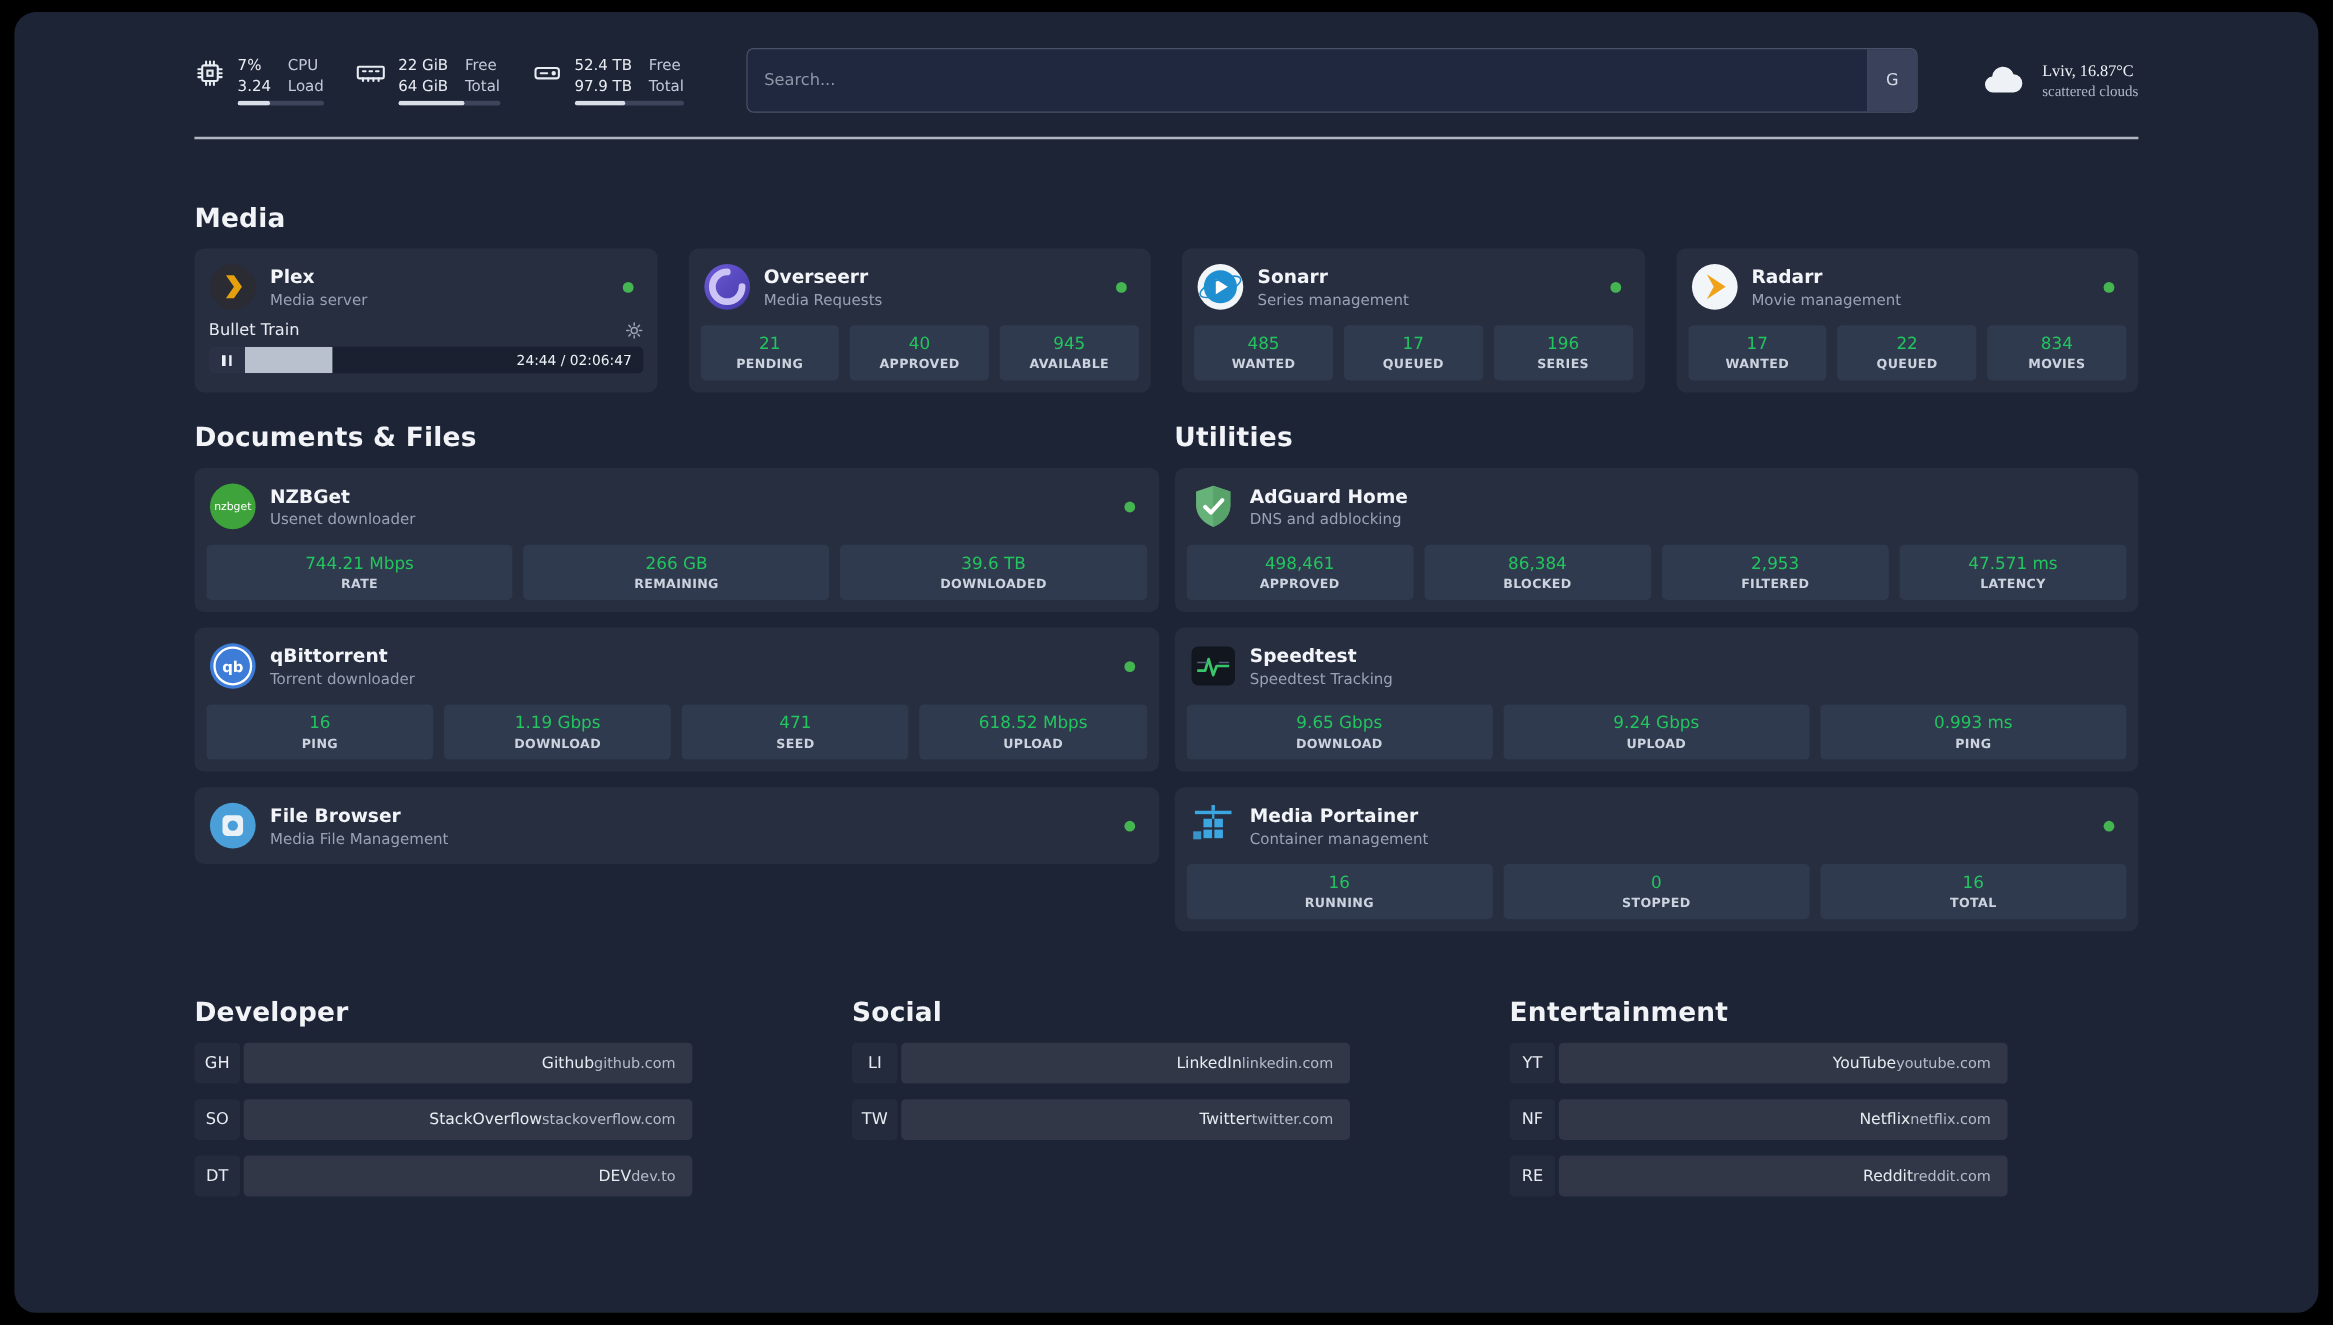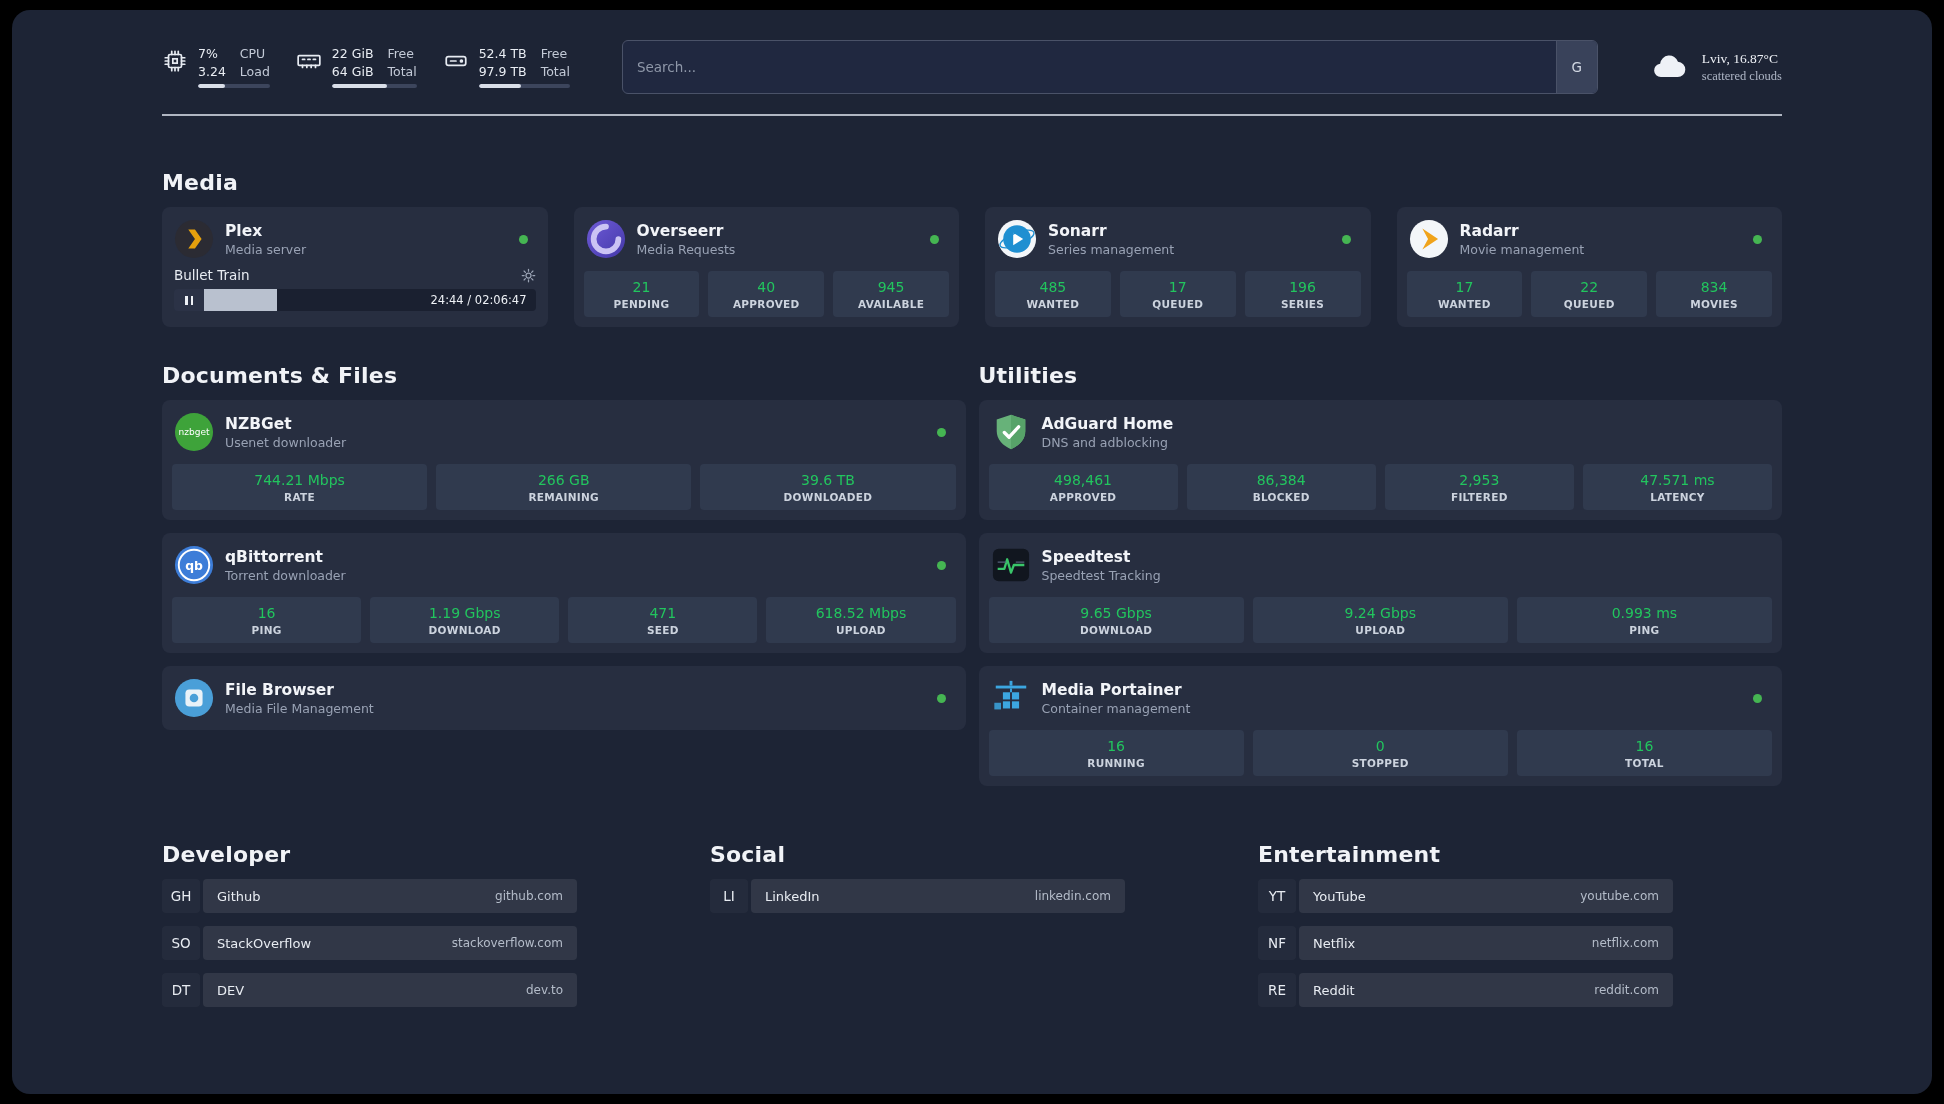--- a/index.html
+++ b/index.html
@@ -34,21 +34,21 @@
   .weather svg{width:40px;height:40px;}
   .w-loc{font-size:13.5px;color:#eef1f6;}
   .w-cond{font-size:12.5px;color:#aeb6c6;margin-top:2px;}
 
   .divider{margin-top:20px;border-top:2px solid rgba(225,231,242,.75);}
 
   
   h2{font-size:22px;font-weight:600;color:#f1f3f7;margin:0 0 12px 0;letter-spacing:.2px;}
   .sec-media{margin-top:54px;}
   .grid4{display:grid;grid-template-columns:repeat(4,1fr);gap:26px;}
-  .midgrid{display:grid;grid-template-columns:1fr 1fr;gap:13px;align-items:start;margin-top:36px;}
+  .midgrid{display:grid;grid-template-columns:1fr 1fr;gap:13px;align-items:start;margin-top:26px;}
 
   .card{background:#272e40;border-radius:8px;padding:10px;box-sizing:border-box;cursor:pointer;}
   .stack .card{margin-bottom:13px;}
   .stack .card:last-child{margin-bottom:0;}
   .chead{display:flex;align-items:center;gap:11px;padding:2px;}
   .sicon{width:40px;height:40px;flex:0 0 40px;}
   .sicon svg{width:40px;height:40px;display:block;}
   .sname{font-size:15.5px;font-weight:600;color:#f2f4f8;}
   .sdesc{font-size:12.5px;color:#99a2b4;margin-top:2px;}
   .dot{margin-left:auto;margin-right:8px;width:9px;height:9px;border-radius:50%;background:#45b552;flex:0 0 9px;}
@@ -75,21 +75,21 @@
      font-size:11.5px;color:#eef1f6;white-space:nowrap;}
 
   
   .bookmarks{display:grid;grid-template-columns:repeat(3,1fr);column-gap:24px;margin-top:56px;}
   .bm-list{max-width:415px;}
   .bm{display:flex;align-items:stretch;height:34px;margin-bottom:13px;gap:3px;
       text-decoration:none;cursor:pointer;}
   .bm-abbr{width:38px;flex:0 0 38px;background:rgba(255,255,255,.035);border-radius:4px;
       display:flex;align-items:center;justify-content:center;font-size:13.5px;color:#e8ecf2;}
   .bm-pill{flex:1;background:rgba(255,255,255,.09);border-radius:4px;display:flex;
-      align-items:center;justify-content:space-between;padding:0 14px;}
+      align-items:center;justify-content:flex-end;padding:0 14px;}
   .bm-name{font-size:13px;color:#e8ecf2;}
   .bm-url{font-size:12px;color:#b4bcc9;}
 </style>
 </head>
 <body>
 
 <div class="panel">
 <div class="container">
 
   <header class="topbar">
@@ -534,20 +534,27 @@
     <div>
       <h2>Social</h2>
       <div class="bm-list">
         <a class="bm">
           <span class="bm-abbr">LI</span>
           <span class="bm-pill">
             <span class="bm-name">LinkedIn</span>
             <span class="bm-url">linkedin.com</span>
           </span>
         </a>
+        <a class="bm">
+          <span class="bm-abbr">TW</span>
+          <span class="bm-pill">
+            <span class="bm-name">Twitter</span>
+            <span class="bm-url">twitter.com</span>
+          </span>
+        </a>
       </div>
     </div>
 
     <div>
       <h2>Entertainment</h2>
       <div class="bm-list">
         <a class="bm">
           <span class="bm-abbr">YT</span>
           <span class="bm-pill">
             <span class="bm-name">YouTube</span>

